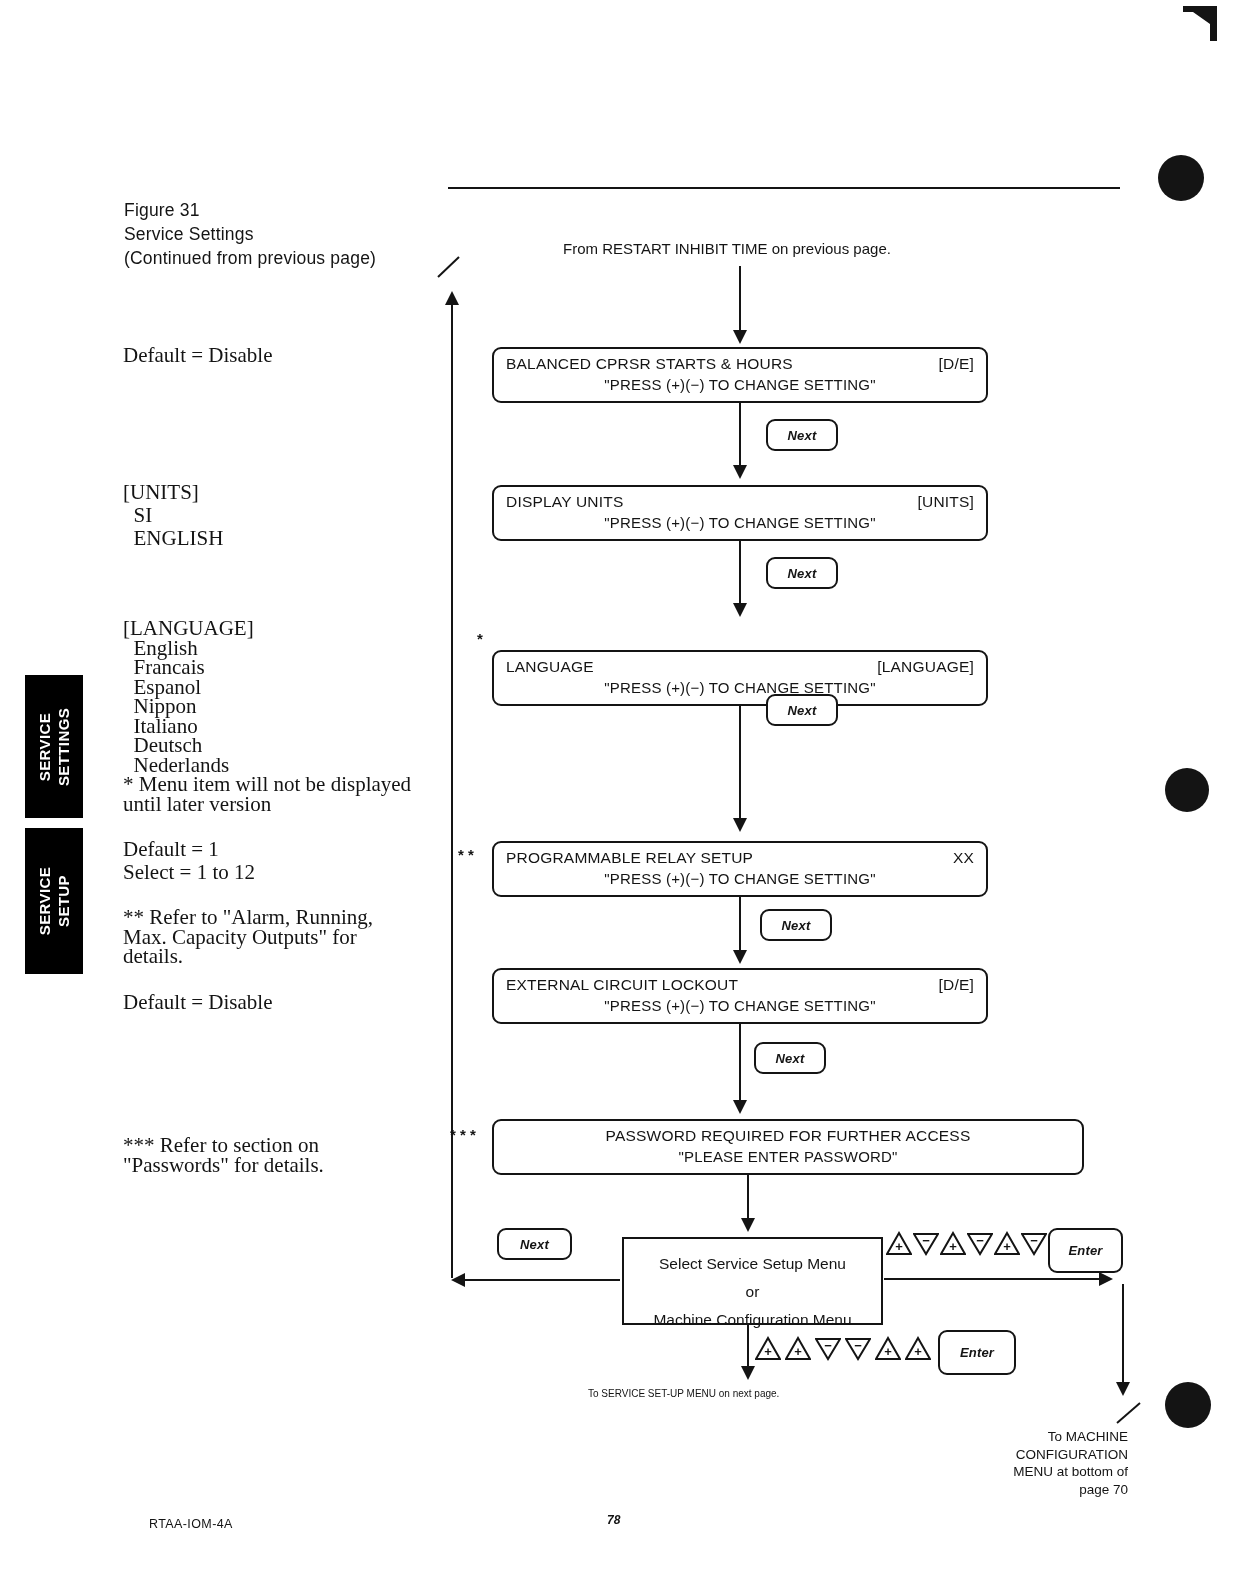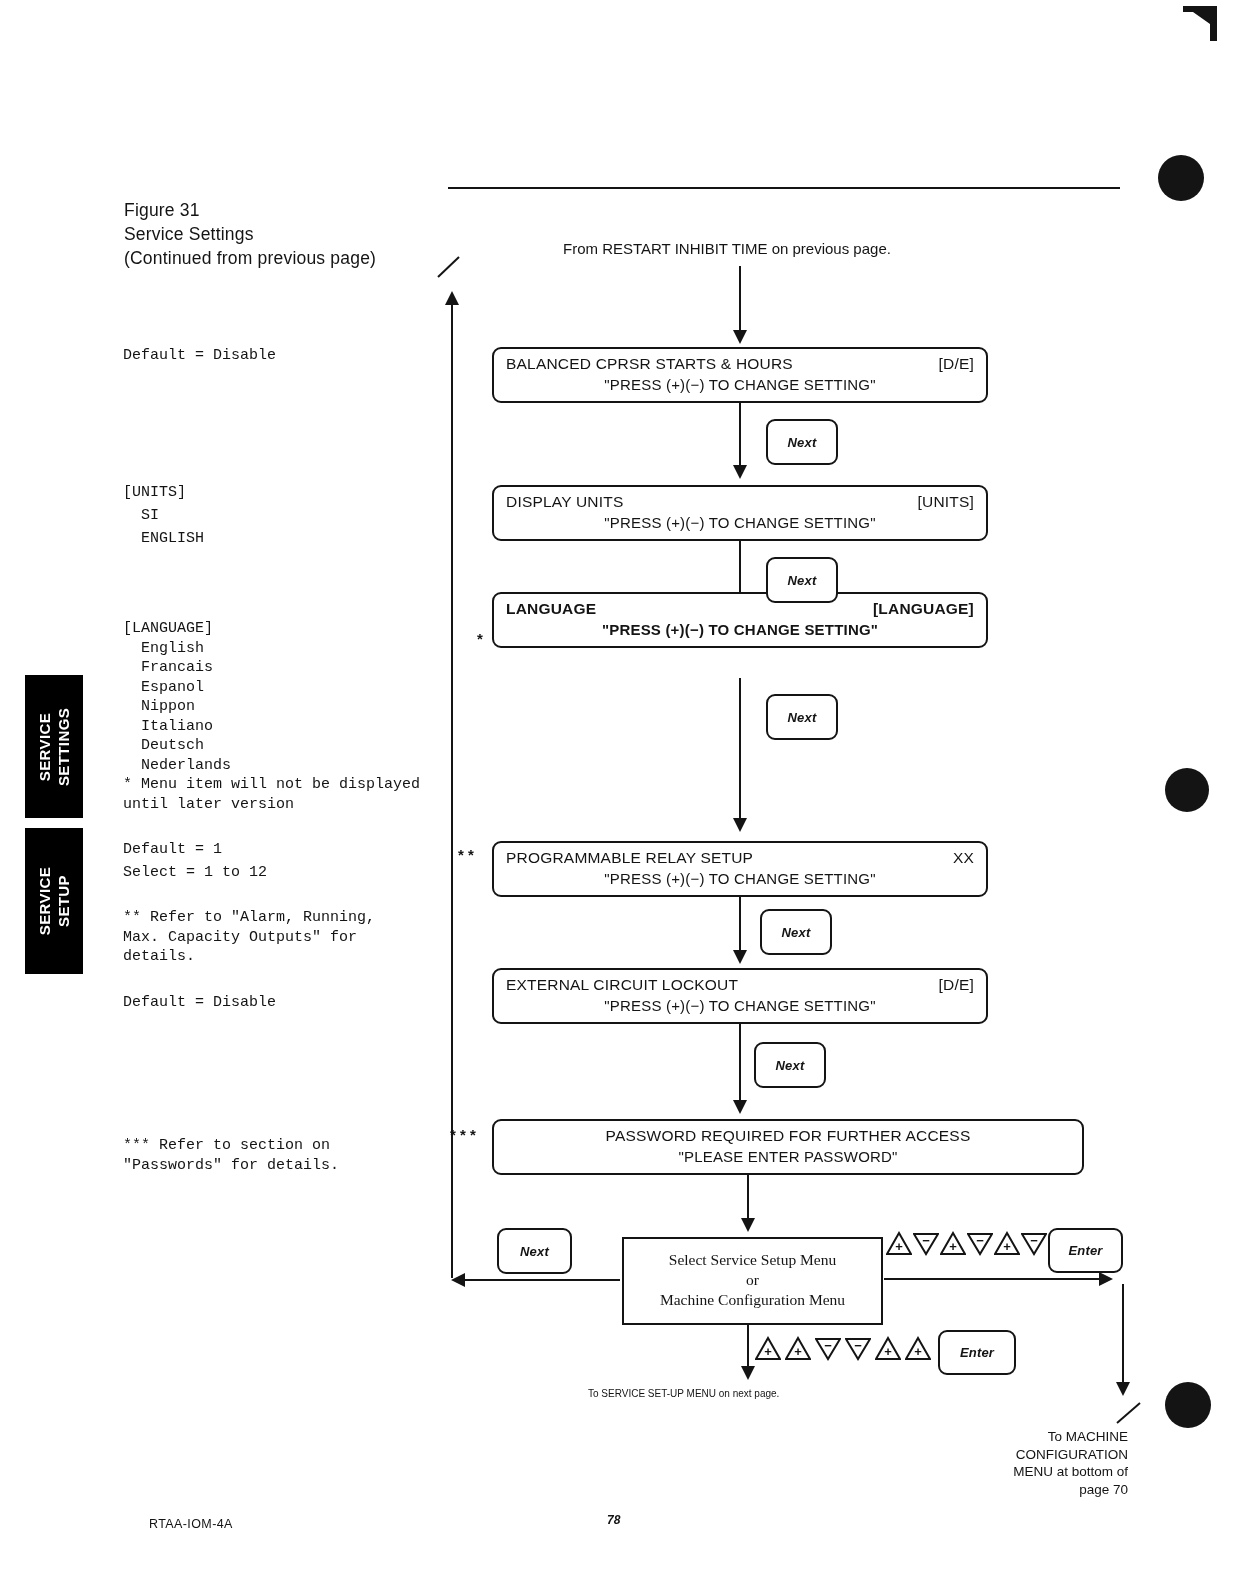--- a/index.html
+++ b/index.html
@@ -22,34 +22,34 @@
     border:2px solid #141414; border-radius:9px; background:#fff; padding:6px 12px 0;
   }
   .fb-row { display:flex; justify-content:space-between; font-size:15.5px; letter-spacing:0.2px; }
   .fb-sub { text-align:center; font-size:15px; margin-top:3px; letter-spacing:0.2px; }
   .pw-box { text-align:center; }
   .pw-box .fb-title { font-size:15.5px; letter-spacing:0.2px; }
 
   .marker { position:absolute; font-weight:bold; font-size:15px; }
 
   .btn {
-    position:absolute; width:72px; height:46px; box-sizing:border-box; background:#fff;
+    position:absolute; width:72px; height:32px; box-sizing:border-box; background:#fff;
     border:2px solid #141414; border-radius:9px;
     display:flex; align-items:center; justify-content:center;
     font-weight:bold; font-style:italic; font-size:13px; letter-spacing:0.2px;
   }
 
   .select-box {
     position:absolute; left:622px; top:1237px; width:261px; height:88px; box-sizing:border-box;
     border:2px solid #141414; background:#fff; text-align:center; padding-top:11px;
-    font-family:Liberation Serif, serif; font-size:15.5px; line-height:20px; white-space:pre;
-  }
-
-  .note { position:absolute; left:123px; font-family:Liberation Mono, monospace;
-          font-size:15px; line-height:19.5px; white-space:pre; }
+    font-family:Liberation Sans, sans-serif; font-size:15.5px; line-height:28px; white-space:pre;
+  }
+
+  .note { position:absolute; left:123px; font-family:Liberation Serif, serif;
+          font-size:21px; line-height:19.5px; white-space:pre; }
 
   .keyrow { position:absolute; display:flex; }
   .keyrow .key { display:block; }
   .keyrow svg polygon { fill:#fff; stroke:#141414; stroke-width:2; }
   .keyrow svg text { font-family:"Liberation Sans", sans-serif; font-weight:bold; font-size:13px;
                      text-anchor:middle; fill:#141414; }
 
   .tab { position:absolute; left:25px; width:58px; background:#000;
          display:flex; align-items:center; justify-content:center; }
   .tab-inner { transform:rotate(-90deg); white-space:pre; text-align:center; color:#fff;
@@ -151,21 +151,21 @@
 
   <div class="flow-box" style="top:485px;">
     <div class="fb-row">
       <span>DISPLAY UNITS</span>
       <span>[UNITS]</span>
     </div>
     <div class="fb-sub">"PRESS (+)(−) TO CHANGE SETTING"</div>
   </div>
 
   <span class="marker" style="left:477px; top:630px;">*</span>
-  <div class="flow-box" style="top:592px;font-weight:bold;">
+  <div class="flow-box" style="top:650px;">
     <div class="fb-row">
       <span>LANGUAGE</span>
       <span>[LANGUAGE]</span>
     </div>
     <div class="fb-sub">"PRESS (+)(−) TO CHANGE SETTING"</div>
   </div>
 
   <span class="marker" style="left:458px; top:846px;">* *</span>
   <div class="flow-box" style="top:841px;">
     <div class="fb-row">

